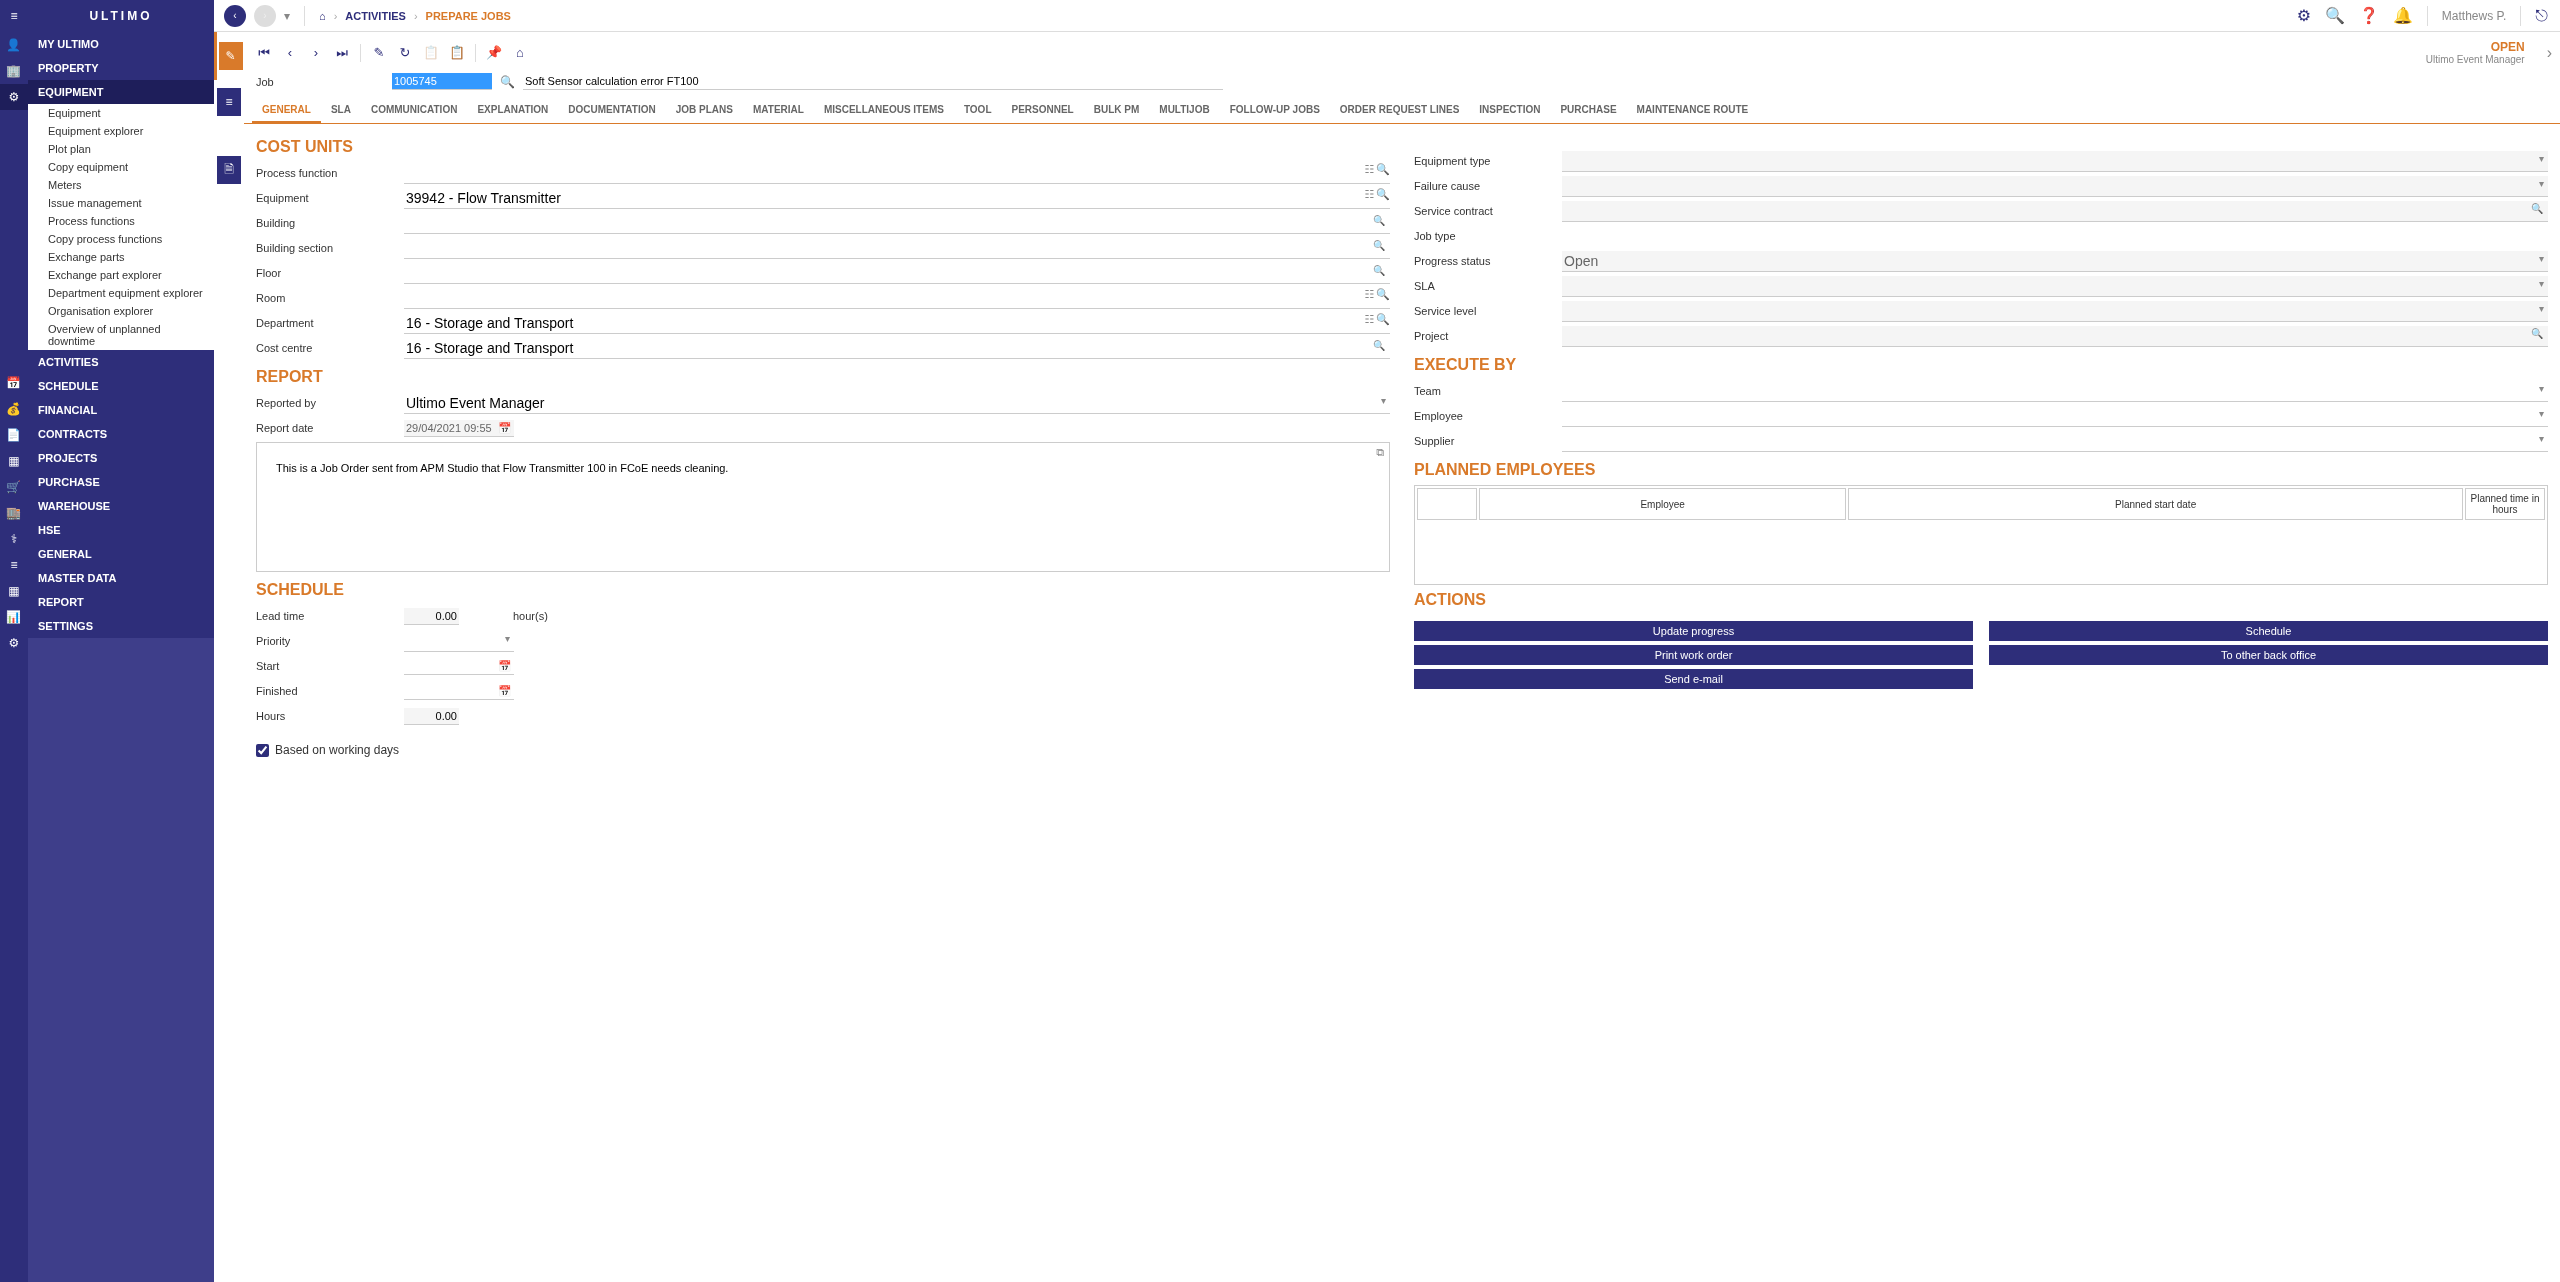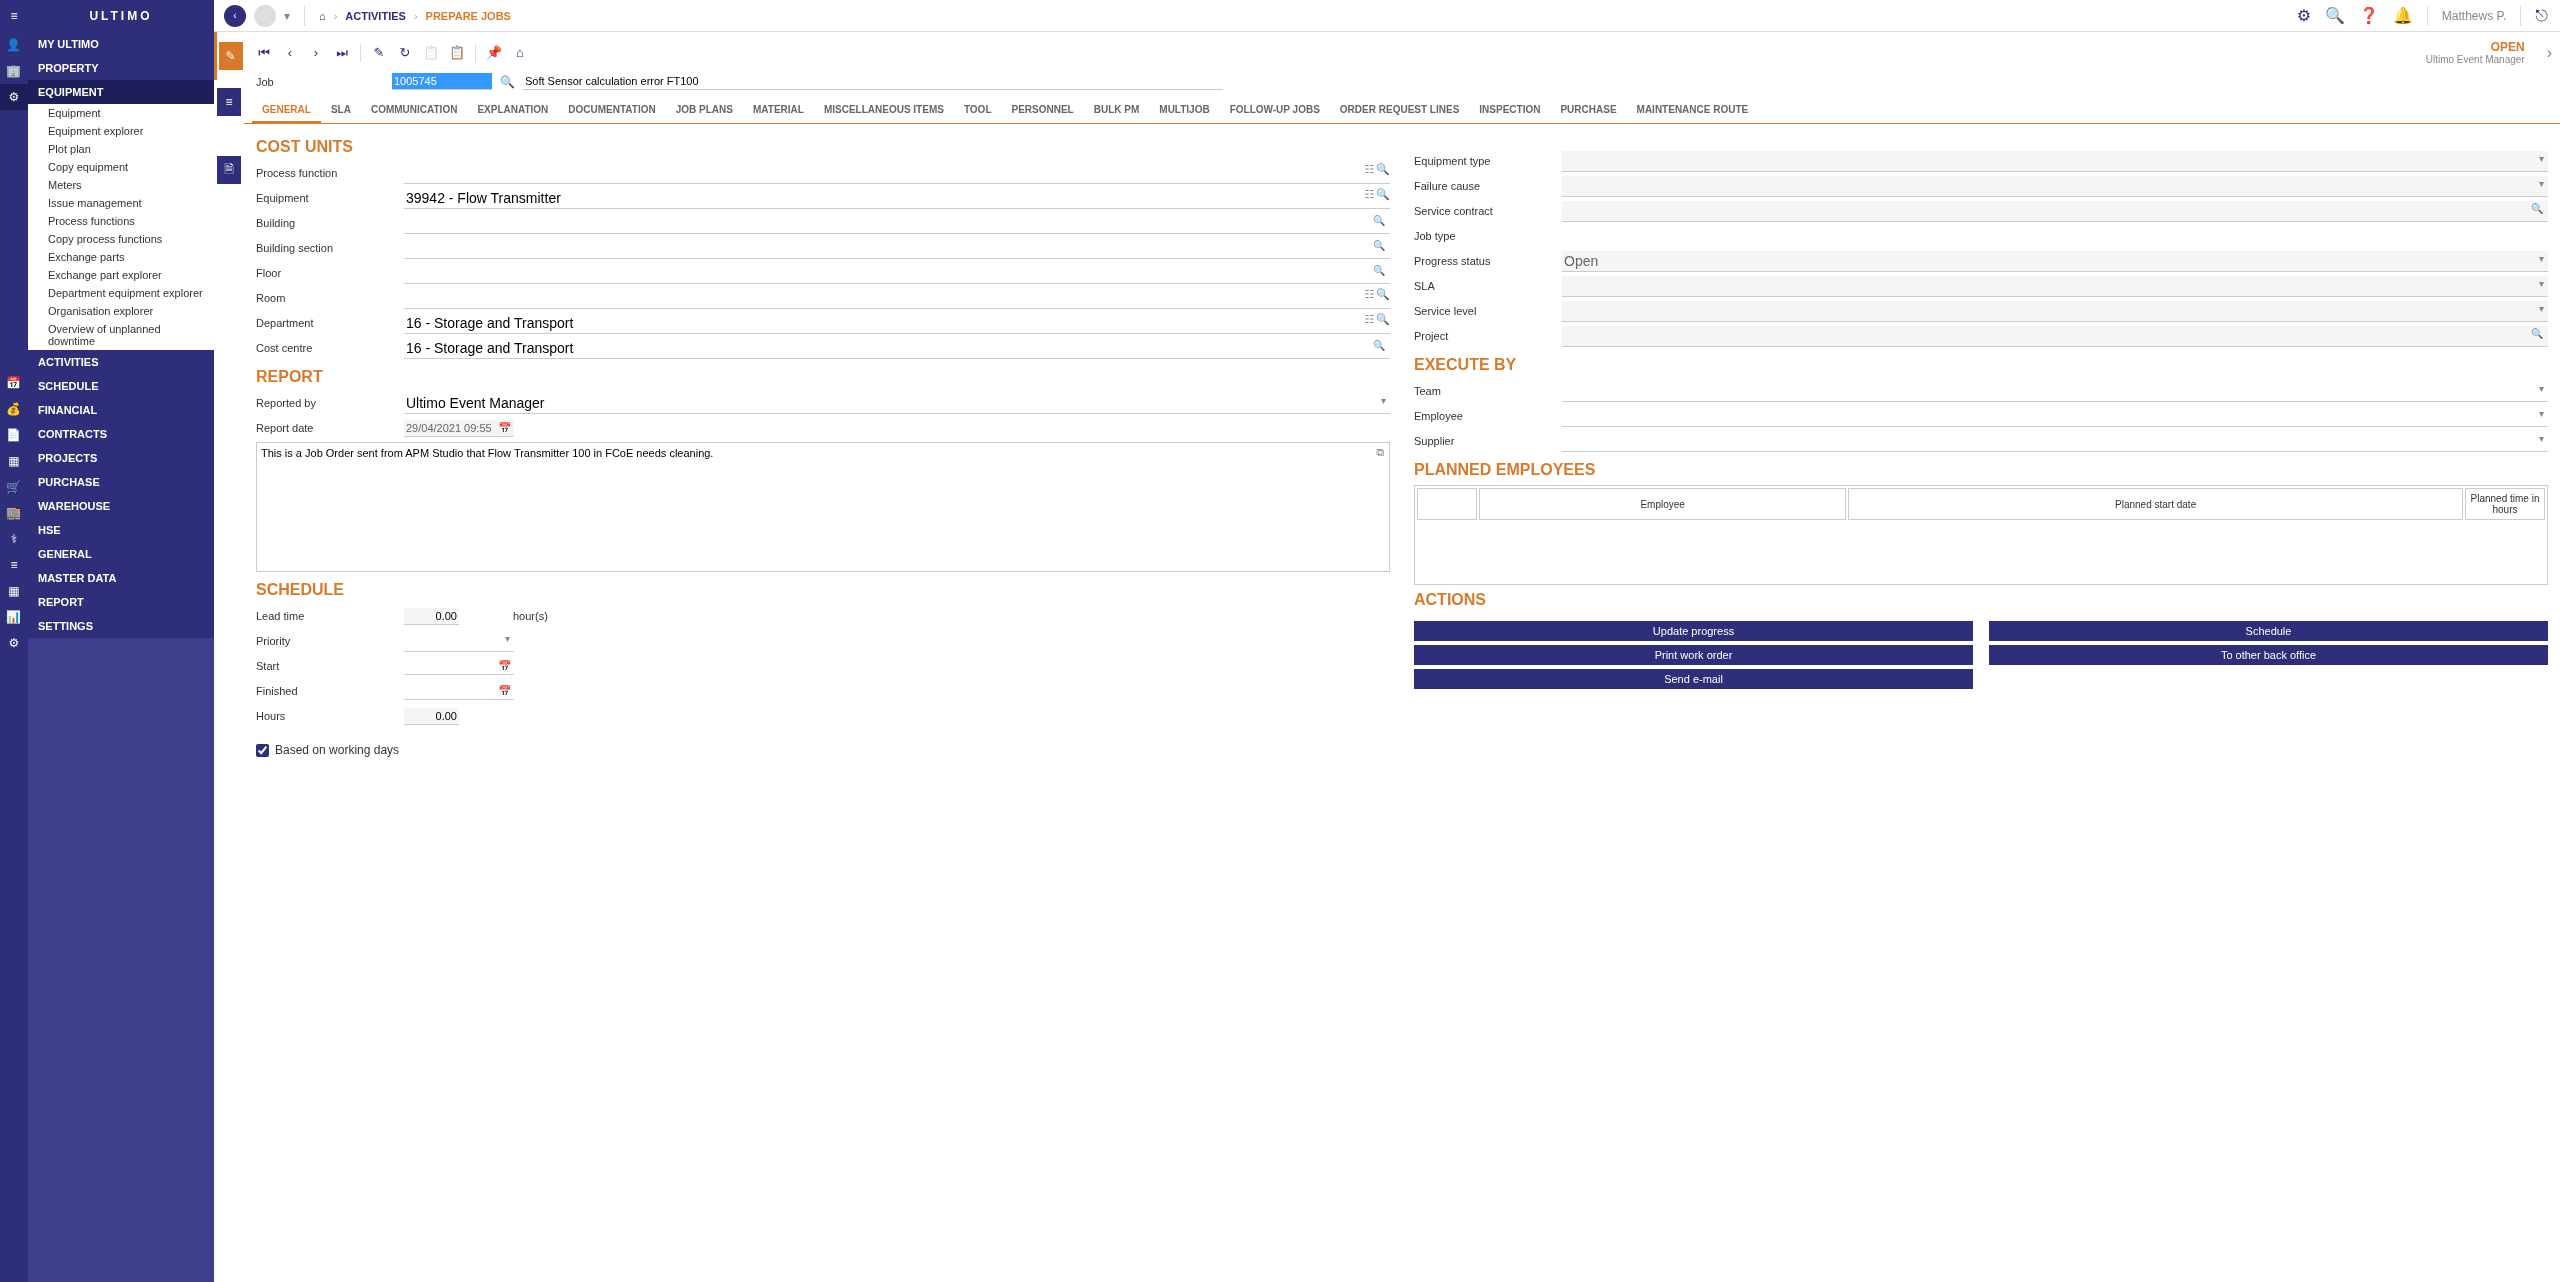--- a/index.html
+++ b/index.html
@@ -51,21 +51,21 @@
 .sect-head { color: #d97a2a; font-size: 16px; font-weight: 700; padding: 6px 0; }
 .field-row { display: flex; align-items: center; margin-bottom: 3px; min-height: 22px; gap: 20px; }
 .field-row .flabel { width: 128px; font-size: 11px; color: #333; }
 .field-row .fval { flex: 1; position: relative; }
 .field-row .fval input, .field-row .fval select { width: 100%; border: none; border-bottom: 1px solid #ccc; font-size: 14px; padding: 2px 22px 2px 2px; background: transparent; }
 .field-row .fval input[readonly] { background: #f5f5f5; color: #666; }
 .field-row .fval .iconset { position: absolute; right: 0; top: 0; display: flex; gap: 2px; }
 .field-row .fval .iconset span { font-size: 11px; color: #888; cursor: pointer; }
 .field-row .fval.dropdown::after { content: "▾"; position: absolute; right: 4px; top: 2px; color: #888; font-size: 10px; }
 .field-row .fval.search::after { content: "🔍"; position: absolute; right: 4px; top: 2px; color: #888; font-size: 10px; }
-.textarea-block { width: 100%; height: 130px; border: 1px solid #ccc; font-size: 11px; padding: 4px; resize: none; position: relative; }
+.textarea-block { width: 100%; height: 130px; border: 1px solid #ccc; font-size: 11px; padding: 19px; resize: none; position: relative; }
 .textarea-wrap { position: relative; }
 .textarea-wrap .popicon { position: absolute; right: 6px; top: 4px; color: #888; cursor: pointer; font-size: 11px; }
 .emp-table { border: 1px solid #ccc; width: 100%; }
 .emp-table th { font-size: 10px; font-weight: normal; border: 1px solid #ccc; padding: 4px; text-align: center; }
 .emp-table .tbody-empty { height: 60px; }
 .actions-row { display: flex; gap: 16px; margin-top: 6px; }
 .actions-col { flex: 1; display: flex; flex-direction: column; gap: 4px; }
 .action-btn { background: #2e2e7a; color: #fff; text-align: center; padding: 4px; font-size: 11px; cursor: pointer; }
 .num-input { width: 55px !important; text-align: right; }
 .date-input-wrap { position: relative; width: 110px; }

